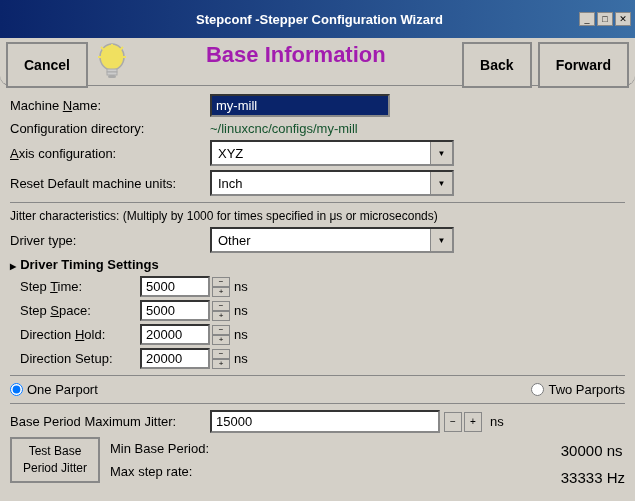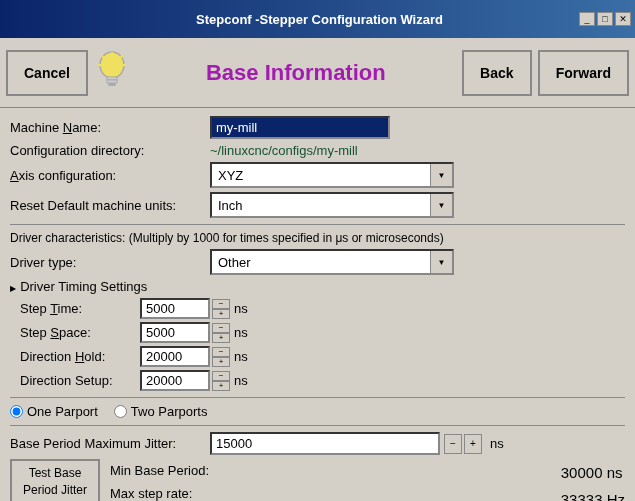--- a/index.html
+++ b/index.html
@@ -45,25 +45,25 @@
       display: flex;
       align-items: center;
       justify-content: center;
       color: #000;
     }
 
     
     .toolbar {
       background: #d4d0c8;
       display: flex;
-      align-items: center;
       padding: 4px 6px;
       border-bottom: 1px solid #888;
       gap: 6px;
-      height: 70px;
+      height: 48px;
+      border-radius: 10px;
     }
     .btn-cancel {
       background: #d4d0c8;
       border: 2px solid #888;
       padding: 6px 16px;
       font-size: 14px;
       font-weight: bold;
       cursor: pointer;
       height: 46px;
       min-width: 70px;
@@ -161,21 +161,21 @@
 
     
     .driver-info {
       font-size: 12px;
       margin-bottom: 4px;
     }
 
     
     .timing-header {
       font-size: 13px;
-      font-weight: normal;
+      font-weight: bold;
       margin-bottom: 4px;
       display: flex;
       align-items: center;
       gap: 4px;
     }
     .timing-row {
       display: flex;
       align-items: center;
       margin-bottom: 3px;
       margin-left: 10px;
@@ -212,20 +212,21 @@
       margin-left: 4px;
       font-size: 13px;
     }
 
     
     .parport-row {
       display: flex;
       align-items: center;
       gap: 16px;
       margin: 6px 0;
+      justify-content: space-between;
     }
     .radio-label {
       display: flex;
       align-items: center;
       gap: 4px;
       font-size: 13px;
     }
     input[type="radio"] { cursor: pointer; }
     .jitter-row {
       display: flex;
@@ -360,21 +361,21 @@
   <div class="form-row">
     <span class="form-label">Reset Default machine units:</span>
     <div class="dropdown">
       <span class="dropdown-text">Inch</span>
       <div class="dropdown-btn arrow-down"></div>
     </div>
   </div>
 
   <hr class="separator">
 
-  <div class="driver-info">Driver characteristics: (Multiply by 1000 for times specified in μs or microseconds)</div>
+  <div class="driver-info">Jitter characteristics: (Multiply by 1000 for times specified in μs or microseconds)</div>
 
   <div class="form-row">
     <span class="form-label">Driver type:</span>
     <div class="dropdown">
       <span class="dropdown-text">Other</span>
       <div class="dropdown-btn arrow-down"></div>
     </div>
   </div>
 
   <div class="timing-header">

